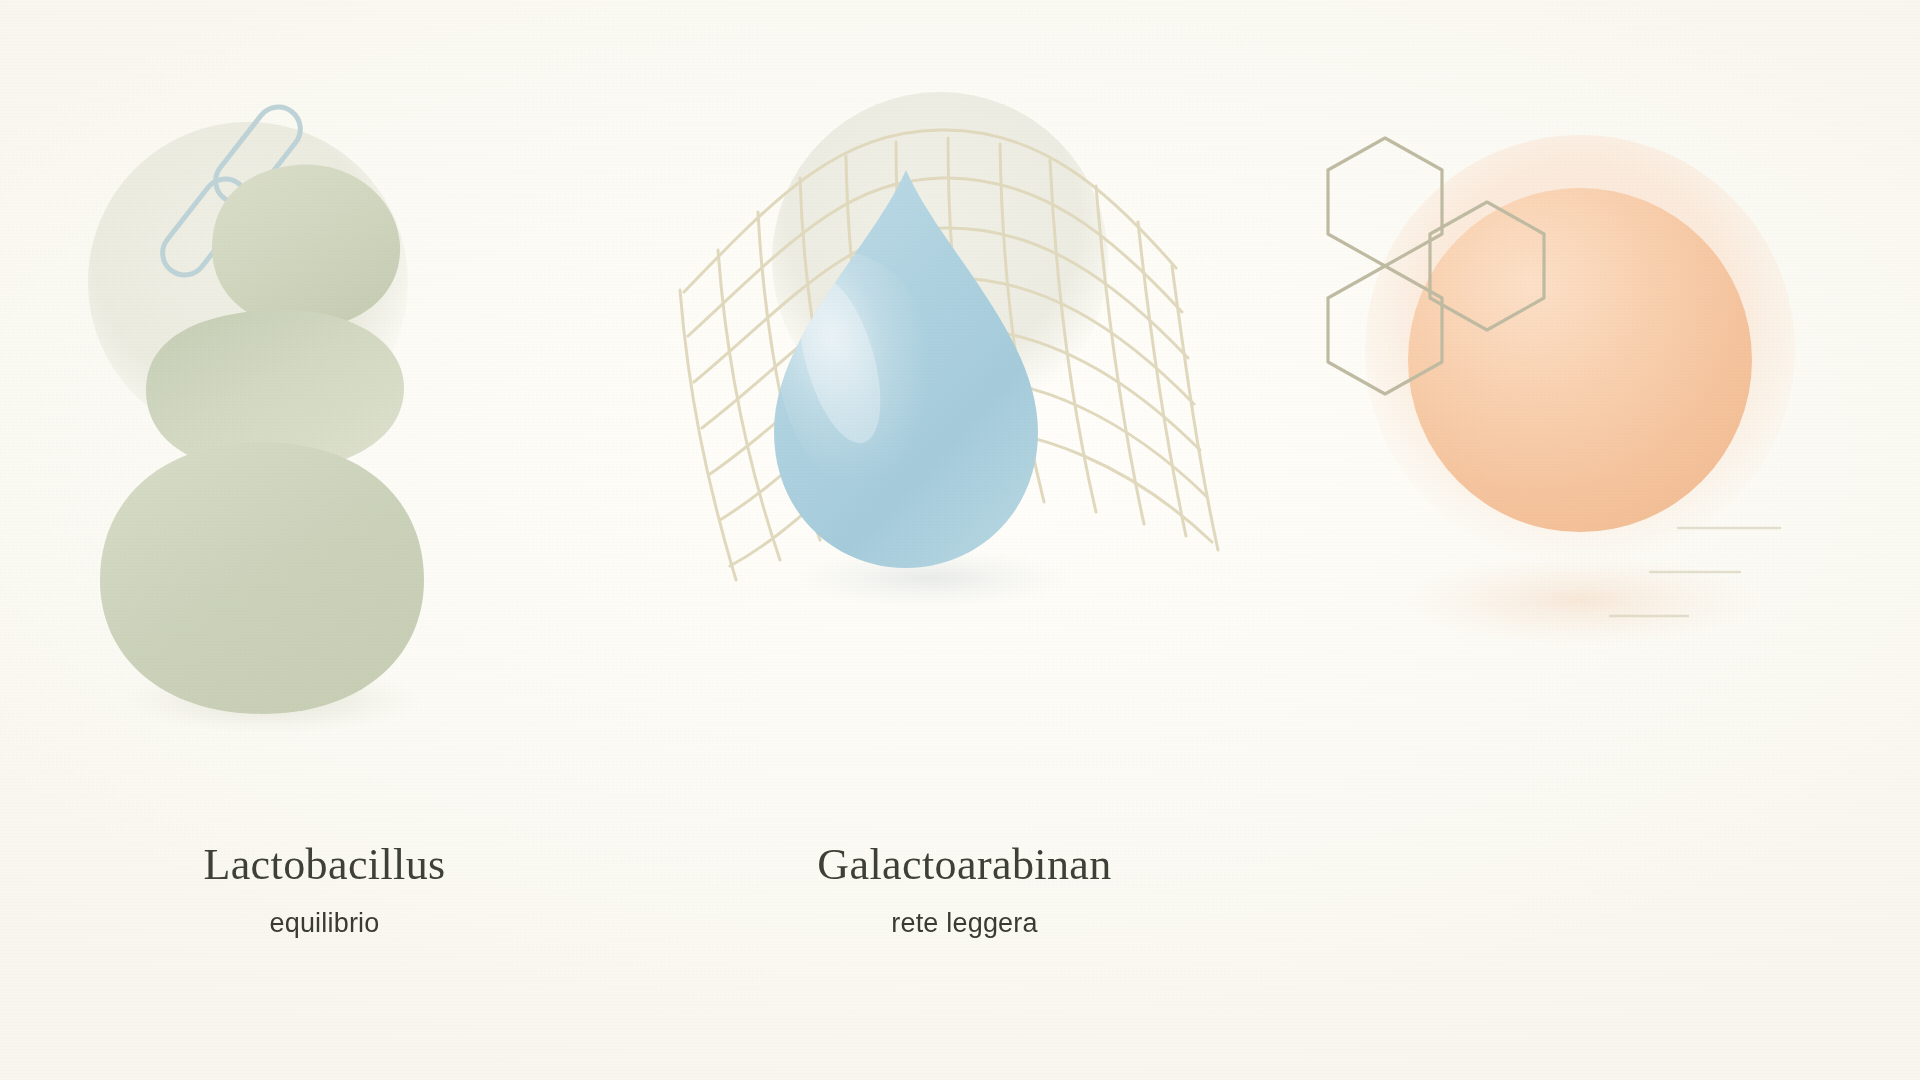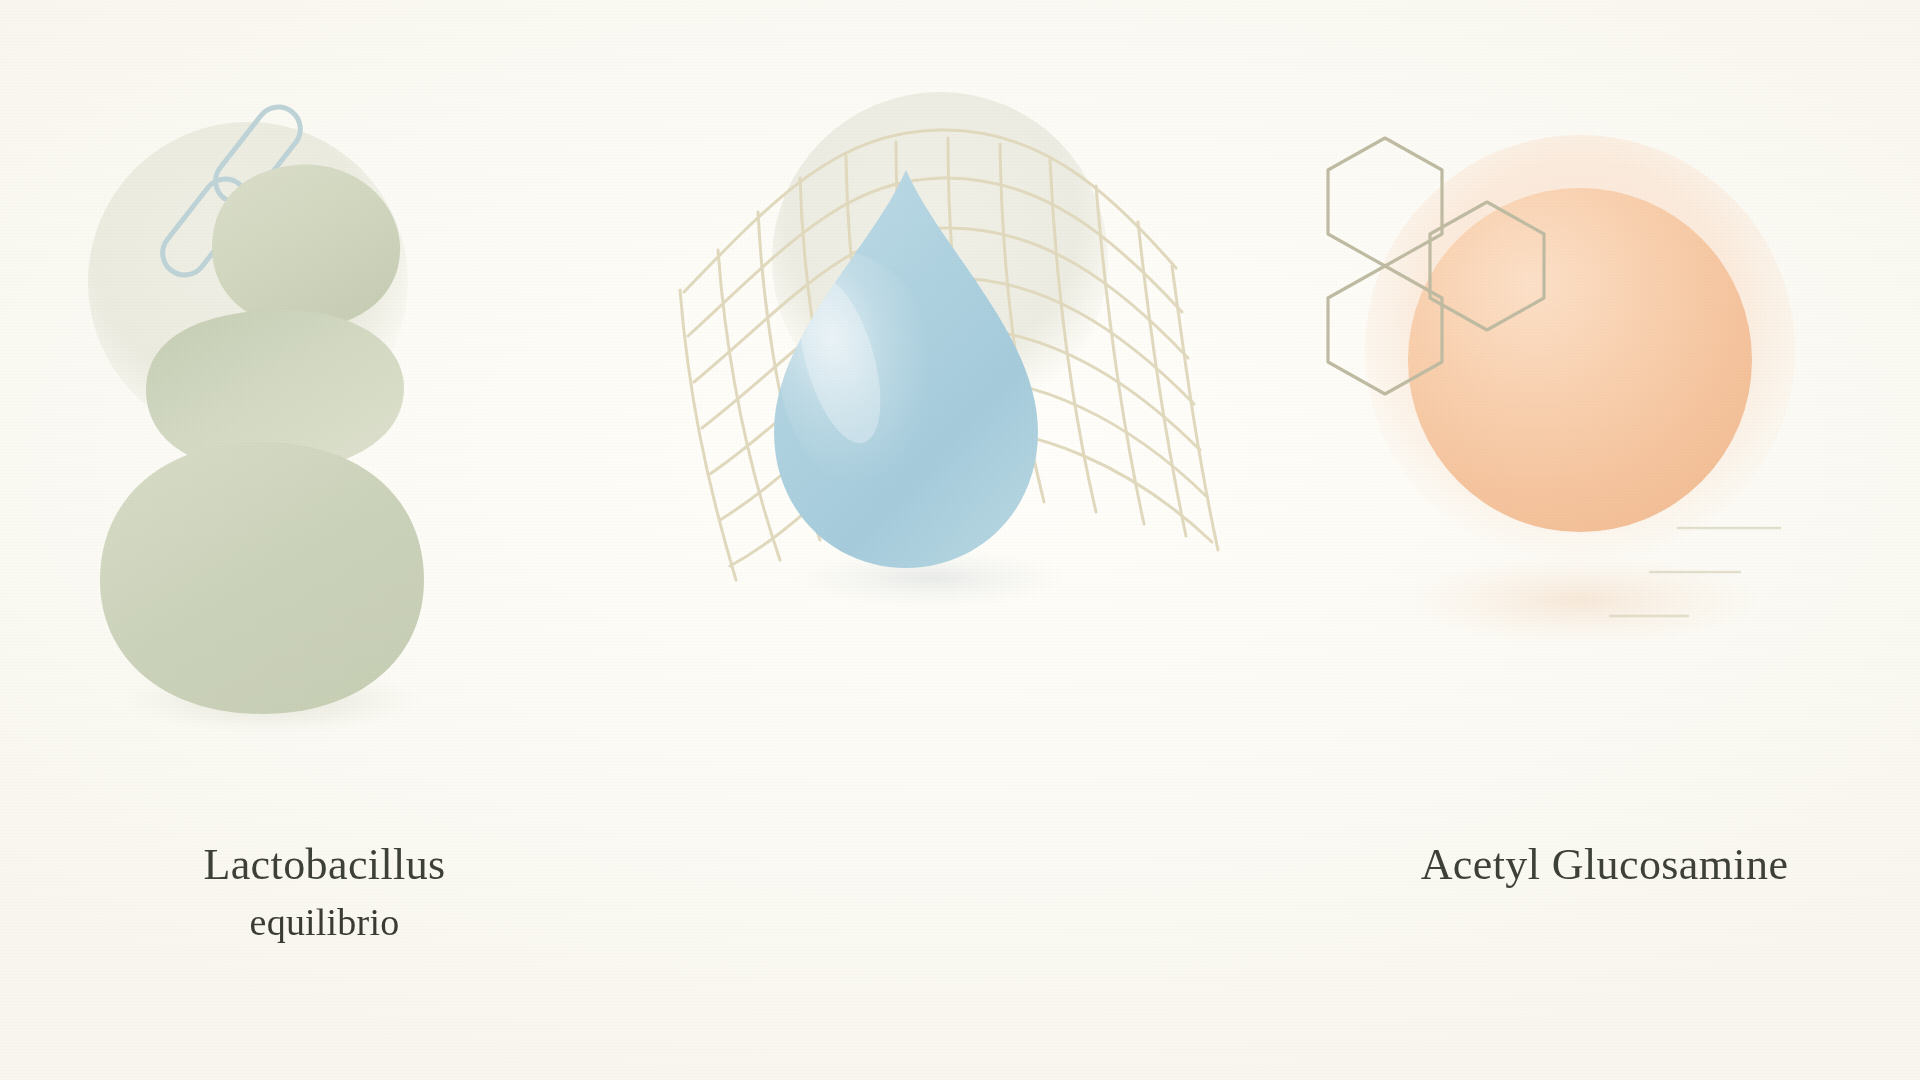--- a/index.html
+++ b/index.html
@@ -52,23 +52,23 @@
   }
   .title {
     font-family:"Liberation Serif", serif;
     font-size:44px;
     line-height:1.15;
     color:#3D4037;
     letter-spacing:.4px;
     white-space:nowrap;
   }
   .subtitle {
-    margin-top:9px;
-    font-family:Liberation Serif, serif;
-    font-size:38px;
+    margin-top:16px;
+    font-family:Liberation Sans, sans-serif;
+    font-size:27px;
     line-height:1.2;
     color:#3A3A34;
     letter-spacing:.2px;
     white-space:nowrap;
   }
 </style>
 </head>
 <body>
 
 <div id="stage">
@@ -207,20 +207,24 @@
                  C 194 508, 134 452, 134 372
                  C 134 276, 232 188, 266 110 Z"></path>
 
         <g clip-path="url(#p2dropclip)">
           <ellipse cx="222" cy="318" rx="82" ry="128" fill="url(#p2gloss)" transform="rotate(-14 222 318)"></ellipse>
           <ellipse cx="200" cy="300" rx="34" ry="86" fill="#FFFFFF" opacity=".30" transform="rotate(-16 200 300)"></ellipse>
         </g>
       </svg>
     </div>
 
+    <div class="captions">
+      <div class="title">Galactoarabinan</div>
+      <div class="subtitle">rete leggera</div>
+    </div>
   </div>
 
   <div class="panel" id="panel-3">
     <div class="art">
       <svg viewBox="0 0 640 730" preserveAspectRatio="xMidYMid meet">
         <defs>
           <radialGradient id="p3halo" cx="50%" cy="42%" r="58%">
             <stop offset="0%" stop-color="#FCE7D5"></stop>
             <stop offset="62%" stop-color="#FBE8D8" stop-opacity=".85"></stop>
             <stop offset="100%" stop-color="#FBEADB" stop-opacity="0"></stop>
@@ -252,18 +256,17 @@
 
         <g stroke="#CFC9AE" stroke-width="2.4" stroke-linecap="round" opacity=".55">
           <line x1="398" y1="468" x2="500" y2="468"></line>
           <line x1="370" y1="512" x2="460" y2="512"></line>
           <line x1="330" y1="556" x2="408" y2="556"></line>
         </g>
       </svg>
     </div>
 
     <div class="captions">
-      <div class="title">Acetyl Glucosamine</div>
     </div>
   </div>
 
   <div id="grain"></div>
 </div>
 
 </body></html>

